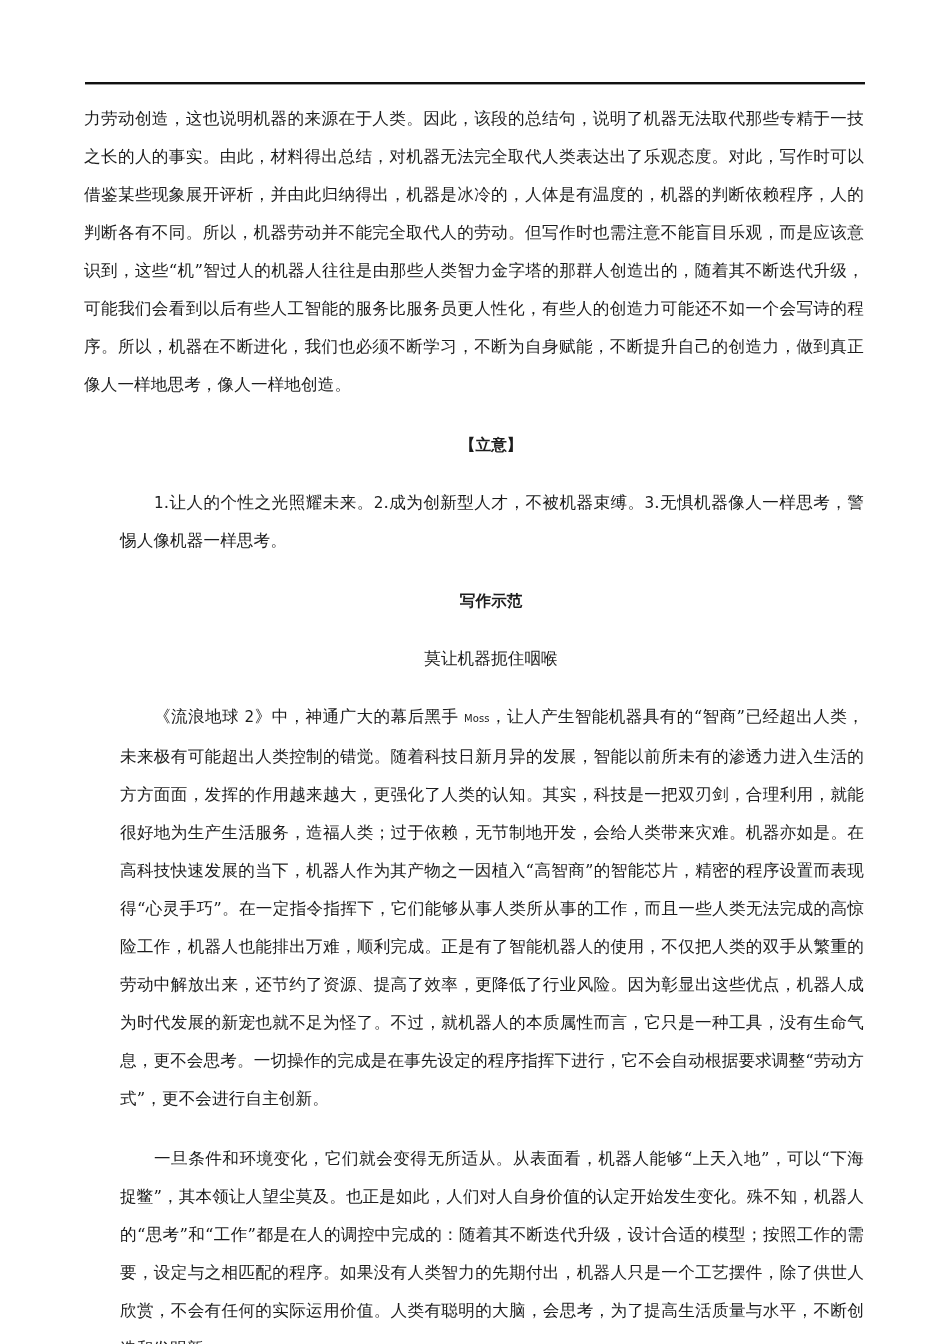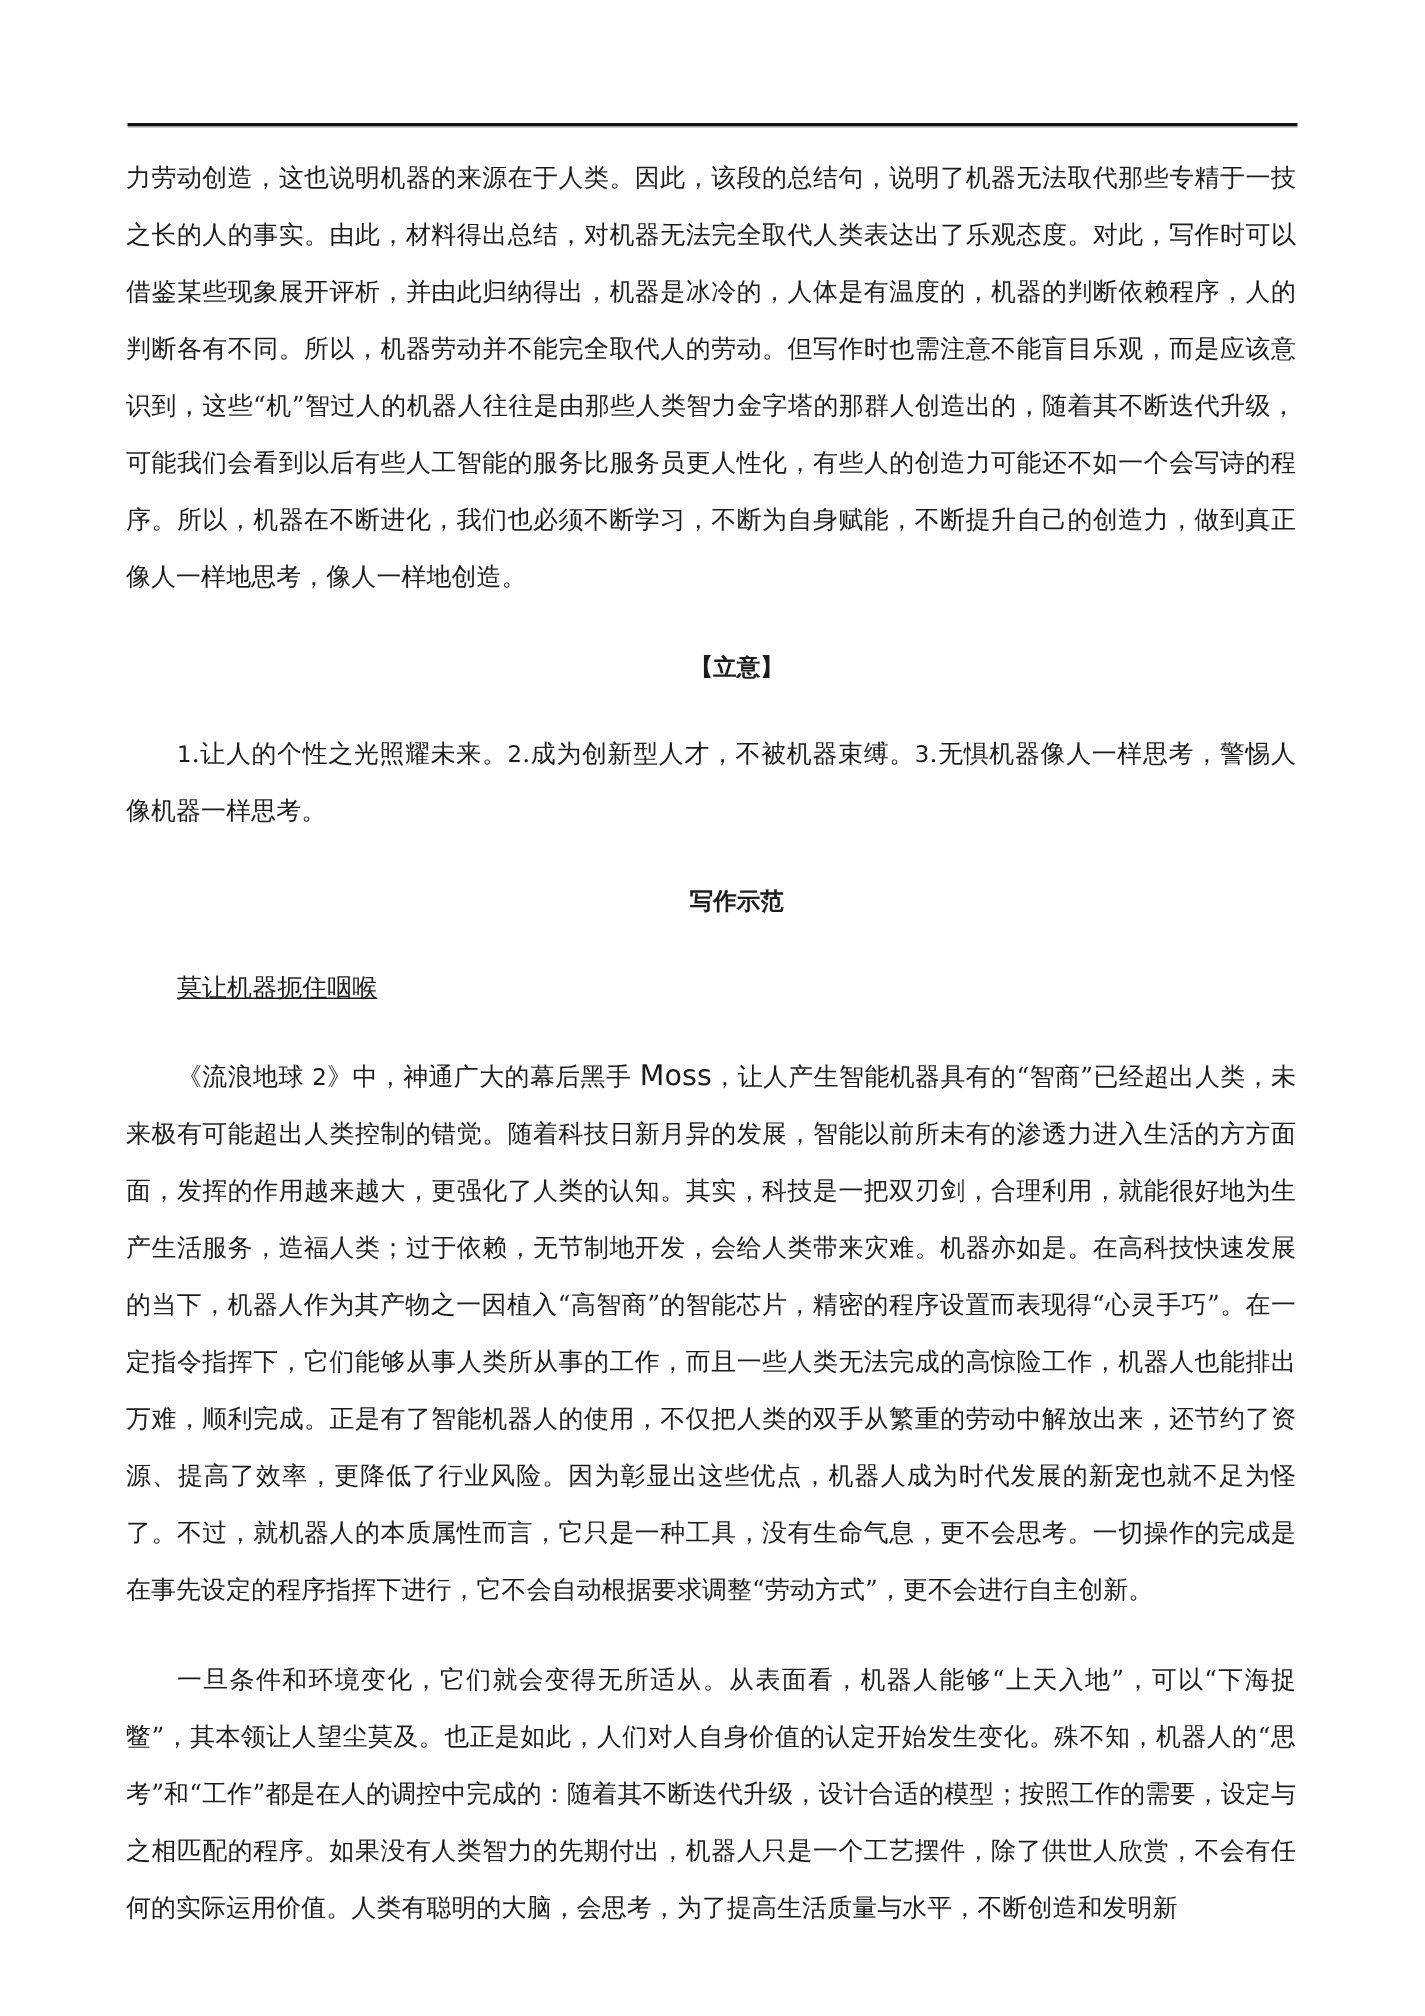--- a/index.html
+++ b/index.html
@@ -63,43 +63,43 @@
     letter-spacing: 0.1px;
     color: #1c1c1c;
     -webkit-font-smoothing: antialiased;
   }
 
   p.body-text.flush {
     text-indent: 0;
   }
   p.body-text.indent2 {
     text-indent: 2.05em;
+    margin-left: 36px;
   }
 
   p.heading {
     font-weight: bold;
     font-family: "DejaVu Sans", "Liberation Sans", sans-serif;
     font-size: 15.6px;
     text-indent: 2.2em;
     text-align: center;
   }
 
   p.essay-title {
     text-indent: 2.05em;
-    text-align: left;
-    text-decoration: underline;
+    text-align: center;
   }
 
   .gap-sm { height: 20px; }
   .gap-md { height: 22px; }
 
   
   .latin {
     font-family: "DejaVu Sans", "Liberation Sans", sans-serif;
-    font-size: 19px;
+    font-size: 10px;
   }
   .num {
     font-family: "DejaVu Sans", "Liberation Sans", sans-serif;
     font-size: 15.2px;
   }
 </style>
 </head>
 <body>
 
 <div class="page">

